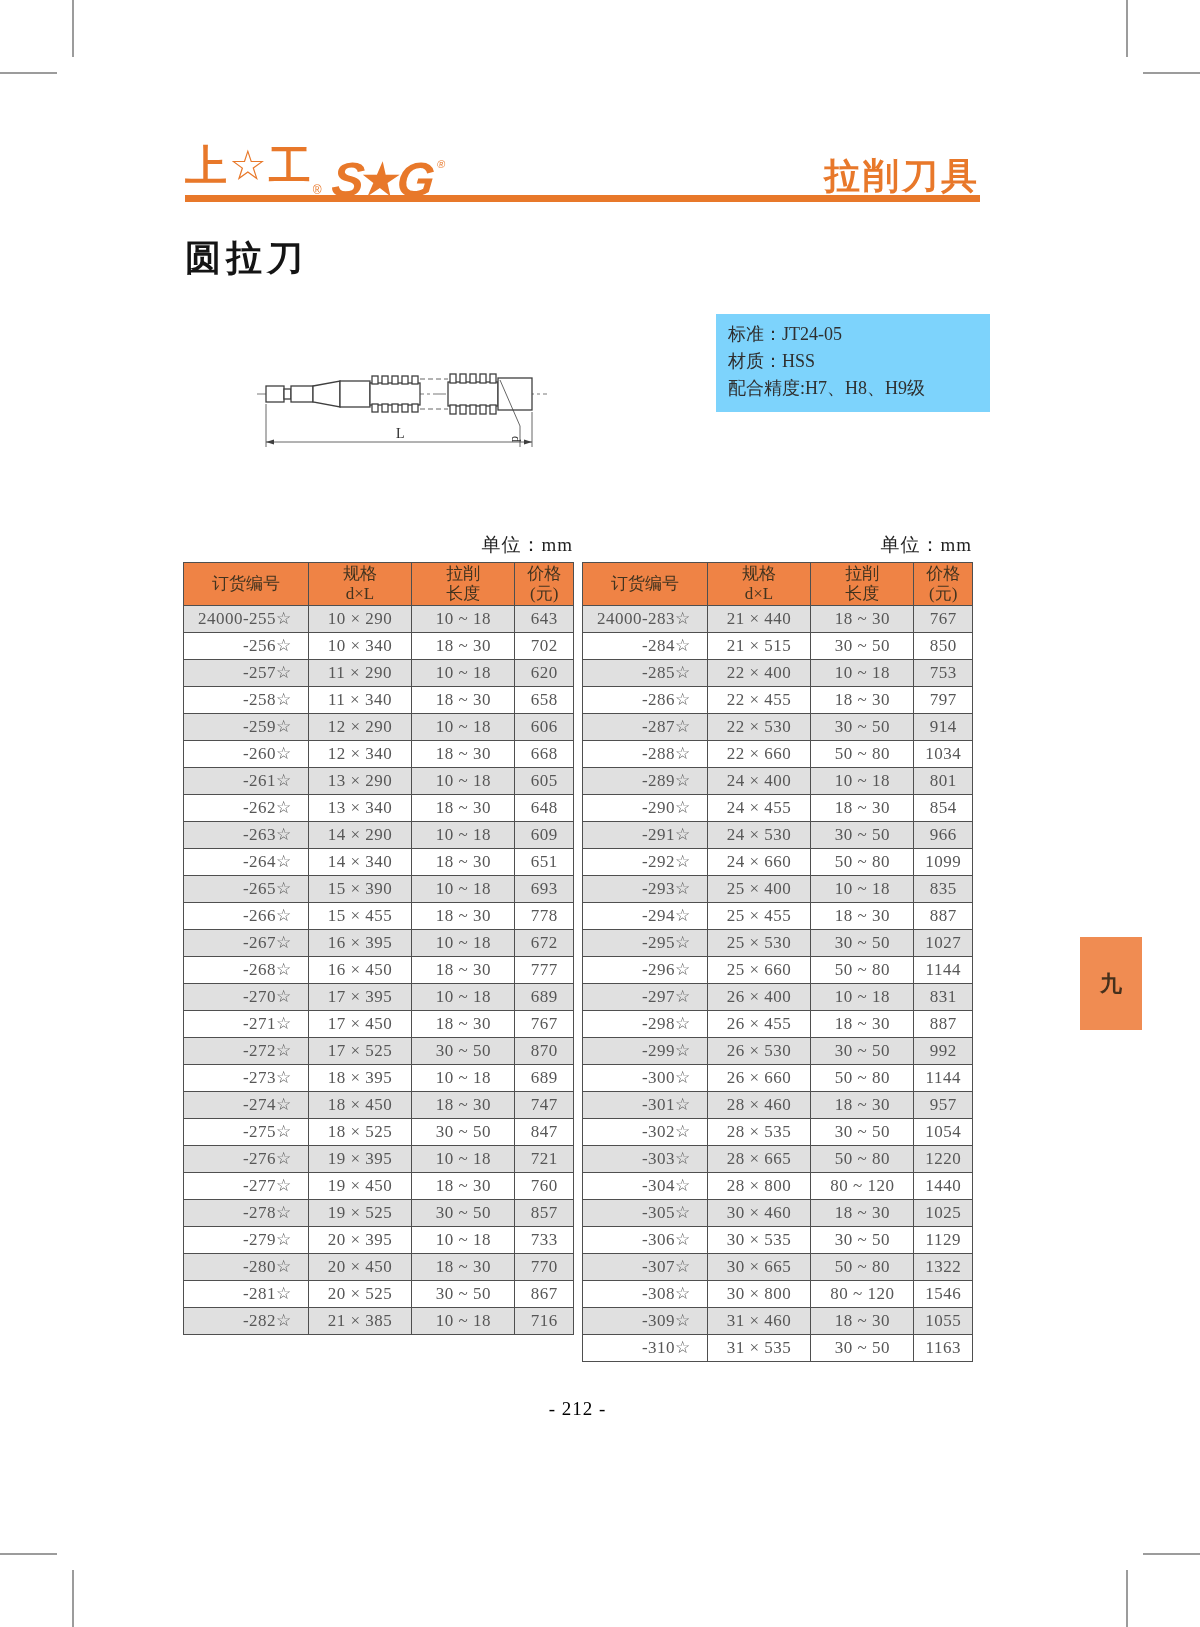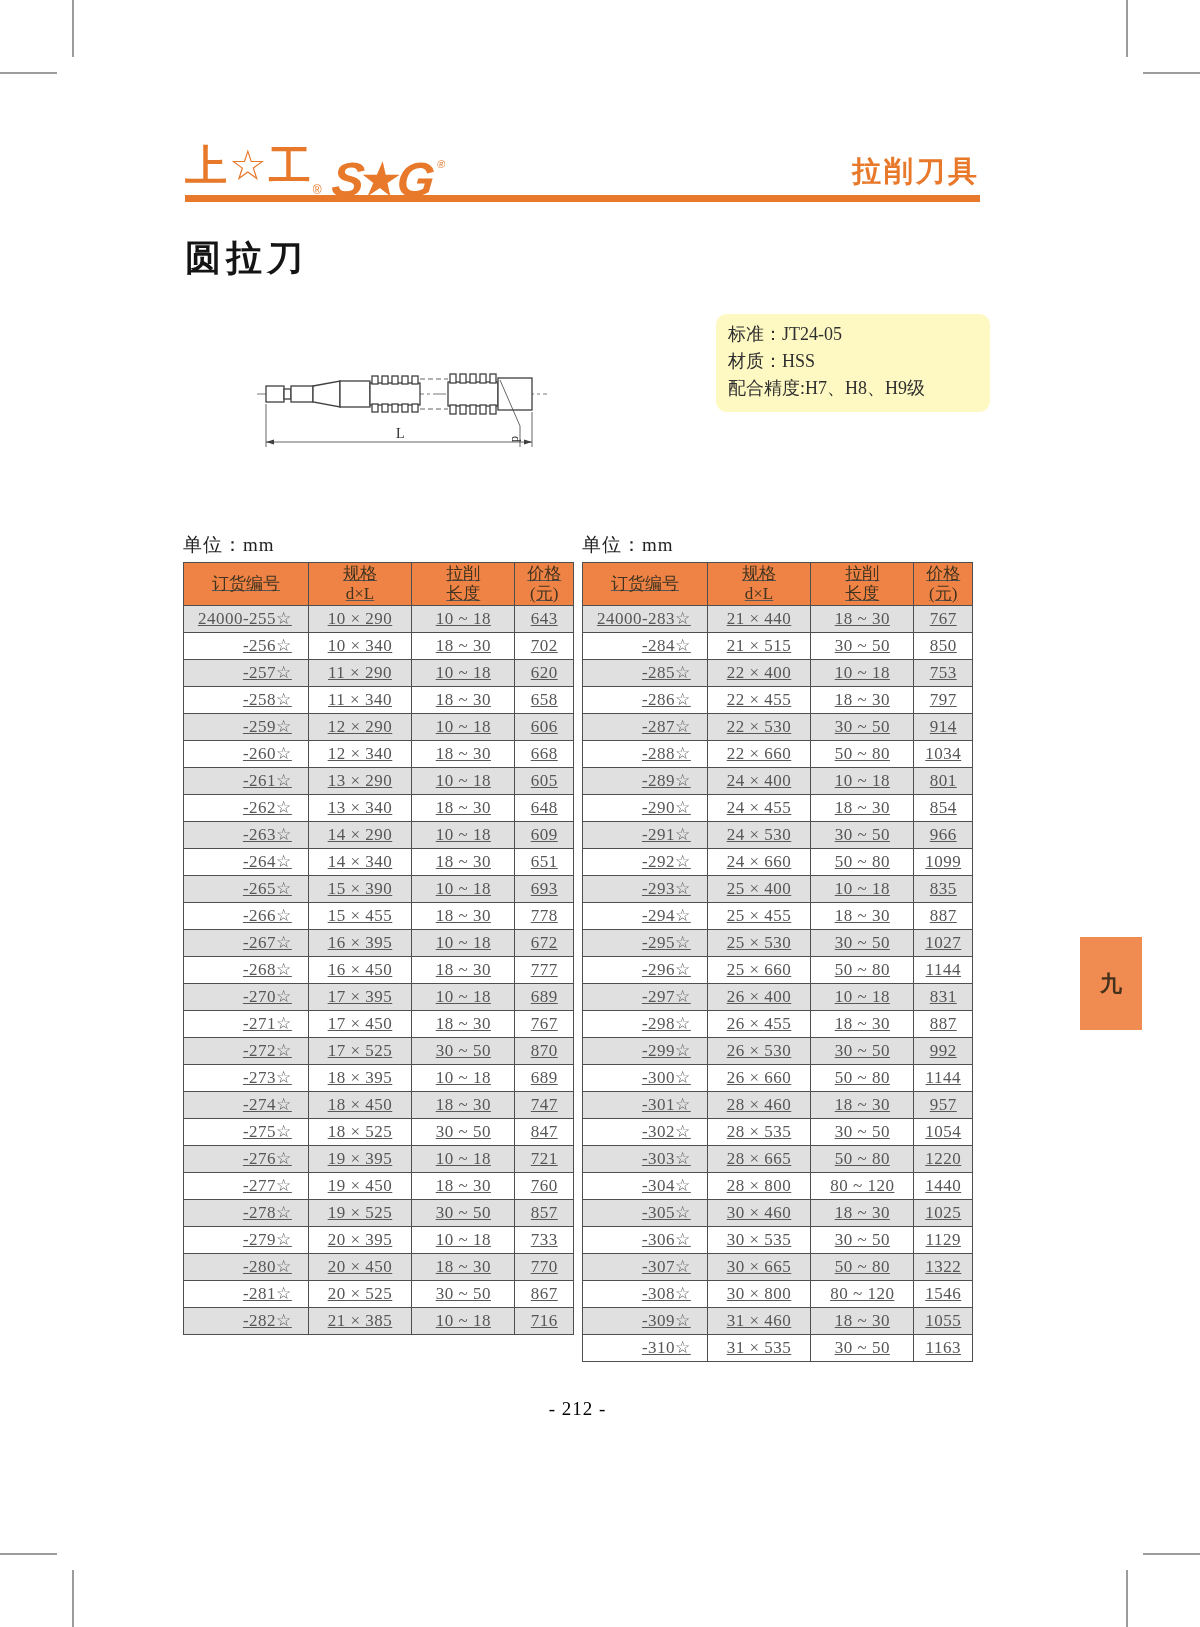--- a/index.html
+++ b/index.html
@@ -17,47 +17,47 @@
   }
   .logo-reg-1{font-size:12px;font-weight:400;vertical-align:-14px;letter-spacing:0;}
   .logo-secondary{
     position:absolute;left:148px;top:2px;font-family:"Liberation Sans","DejaVu Sans",sans-serif;
     font-weight:900;font-style:italic;font-size:48px;color:#e8782a;letter-spacing:-5px;line-height:52px;
     transform:skewX(-6deg);
   }
   .logo-reg-2{font-size:11px;font-weight:400;font-style:normal;vertical-align:28px;letter-spacing:0;margin-left:6px;}
   .category-label{
     position:absolute;right:0;top:16px;font-family:"Liberation Sans","DejaVu Sans",sans-serif;
-    font-weight:bold;font-size:29px;color:#e8782a;letter-spacing:3px;
+    font-weight:bold;font-size:36px;color:#e8782a;letter-spacing:3px;
   }
   .header-rule{position:absolute;left:185px;top:195px;width:795px;height:7px;background:#e8782a;}
   
   .page-title{
     position:absolute;left:185px;top:234px;width:795px;text-align:left;
     font-family:"Liberation Sans","DejaVu Sans",sans-serif;font-weight:bold;
     font-size:36px;color:#141414;letter-spacing:5px;
   }
   
   .spec-box{
-    position:absolute;left:716px;top:314px;width:250px;height:84px;background:#fef9c3;
-    padding:7px 12px;box-sizing:content-box;font-size:18px;line-height:27px;color:#2f2f2f;border-radius:11px;
+    position:absolute;left:716px;top:314px;width:250px;height:84px;background:#7dd3fc;
+    padding:7px 12px;box-sizing:content-box;font-size:18px;line-height:27px;color:#2f2f2f;
   }
   .spec-line{white-space:nowrap;}
   
   .drawing-wrap{position:absolute;left:252px;top:358px;width:300px;height:95px;}
   
   .unit-label{
-    position:absolute;top:532px;width:390px;text-align:left;font-size:19px;color:#1f1f1f;letter-spacing:1px;
+    position:absolute;top:532px;width:390px;text-align:right;font-size:19px;color:#1f1f1f;letter-spacing:1px;
   }
   .unit-left{left:183px;}
   .unit-right{left:582px;}
   
   table.price-table{
     position:absolute;top:562px;width:391px;border-collapse:collapse;table-layout:fixed;
-    font-size:17px;color:#575757;text-decoration:underline;
+    font-size:17px;color:#575757;
   }
   .table-left{left:183px;}
   .table-right{left:582px;}
   table.price-table th{
     background:#ef8345;color:#41331f;font-weight:normal;font-size:17px;line-height:20px;
     border:1px solid #4f4f4f;height:42px;padding:0;white-space:pre-line;text-align:center;
   }
   table.price-table td{
     border:1px solid #4f4f4f;height:26px;line-height:26px;padding:0;text-align:center;
     letter-spacing:0.5px;

